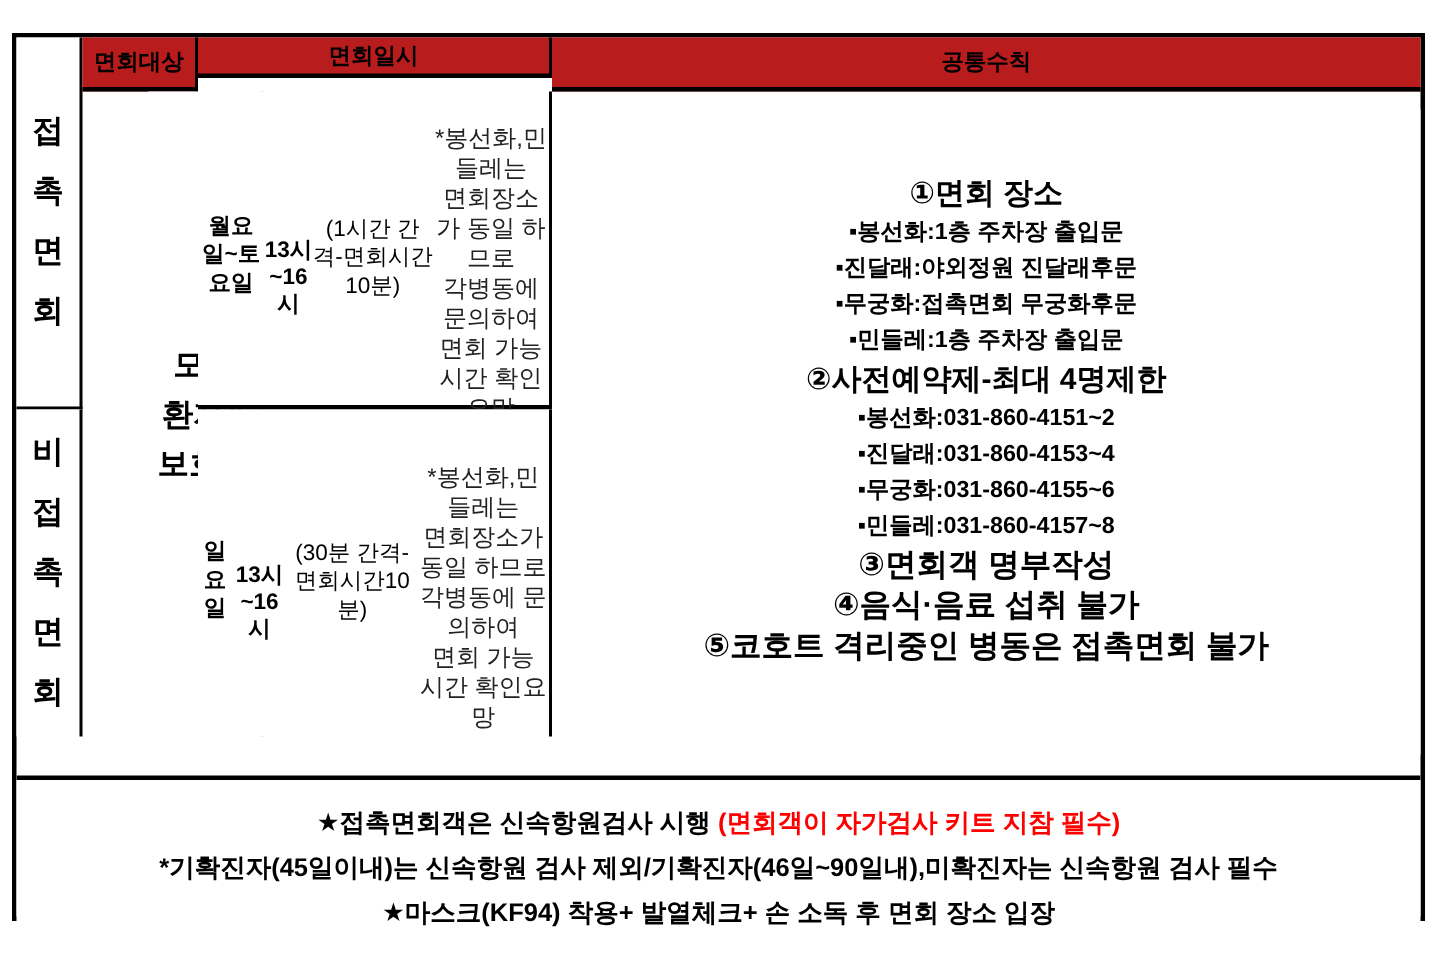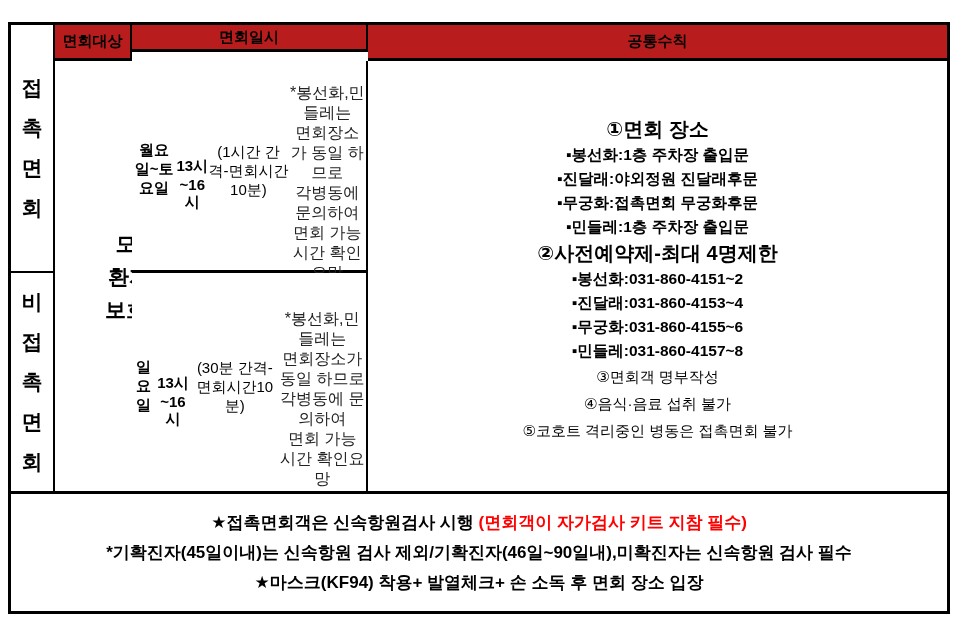--- a/index.html
+++ b/index.html
@@ -19,36 +19,36 @@
   
   .c1a{left:0;top:0;width:44px;height:248px;border-right:2px solid #000;border-bottom:2px solid #000;}
   .c1b{left:0;top:248px;width:44px;height:218px;border-right:2px solid #000;}
   .h2{left:44px;top:0;width:77px;height:36px;border-right:2px solid #000;border-bottom:3px solid #000;}
   .h3{left:121px;top:0;width:236px;height:27px;border-right:2px solid #000;border-bottom:3px solid #000;}
   .h4{left:357px;top:0;width:579px;height:36px;border-bottom:3px solid #000;}
   .c2{left:44px;top:36px;width:77px;height:430px;border-right:2px solid #eab308;margin-left:44px;}
   .c3a{left:121px;top:36px;width:236px;height:212px;border-right:2px solid #000;border-bottom:3px solid #000;}
   .c3b{left:121px;top:248px;width:236px;height:218px;border-right:2px solid #000;}
   .c4{left:357px;top:36px;width:579px;height:430px;}
-  .ftr{left:0;top:466px;width:936px;height:120px;border-top:3px solid #000;}
+  .ftr{left:0;top:492px;width:936px;height:120px;border-top:3px solid #000;}
   
   .vlabel{height:100%;display:flex;align-items:center;justify-content:center;
           font-size:21px;font-weight:700;line-height:40px;white-space:pre-line;text-align:center;}
   .target-label{height:100%;display:flex;align-items:center;justify-content:center;
           font-size:21px;font-weight:700;line-height:33px;white-space:pre-line;text-align:center;}
   .sched{display:flex;align-items:center;padding-top:8px;text-align:center;}
   .sched-day{font-size:15px;font-weight:600;}
   .sched-time{margin-top:30px;font-size:15px;font-weight:600;}
   .sched-interval{margin-top:3px;font-size:15px;font-weight:400;}
   .sched-note{margin-top:26px;font-size:16px;font-weight:500;line-height:20px;
               white-space:pre-line;text-align:center;color:#222;}
   .rules{display:flex;flex-direction:column;align-items:center;padding-top:42px;text-align:center;margin-top:12px;}
   .rule-title{font-size:20px;font-weight:800;line-height:28px;}
   .rule-item{font-size:15.5px;font-weight:600;line-height:24px;}
-  .rule-line{font-size:15px;font-weight:400;line-height:27px;}
+  .rule-line{font-size:21px;font-weight:700;line-height:27px;}
   .footer-notes{height:100%;display:flex;flex-direction:column;align-items:center;justify-content:center;
                 font-size:17px;font-weight:700;line-height:30px;text-align:center;}
   .red{color:#ff0000;}
 </style>
 </head>
 <body>
 
 <div class="tbl">
 
   <div class="cell c1a">

